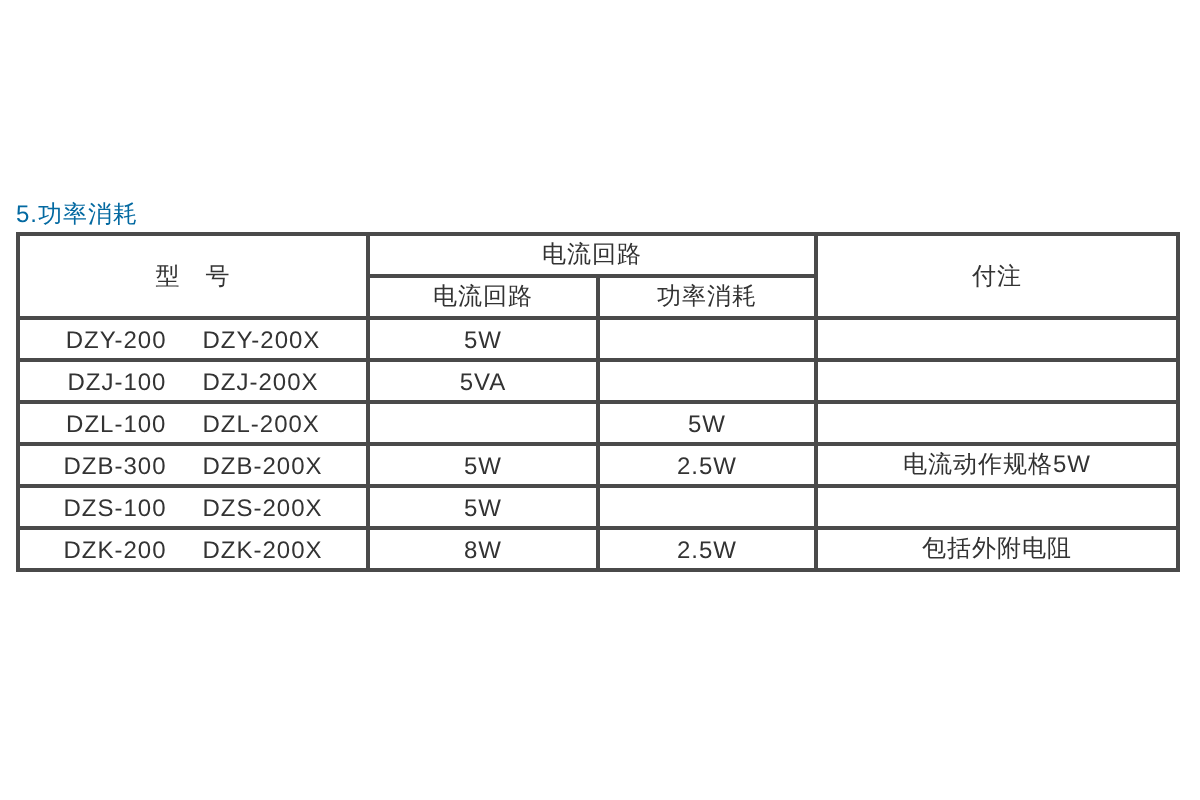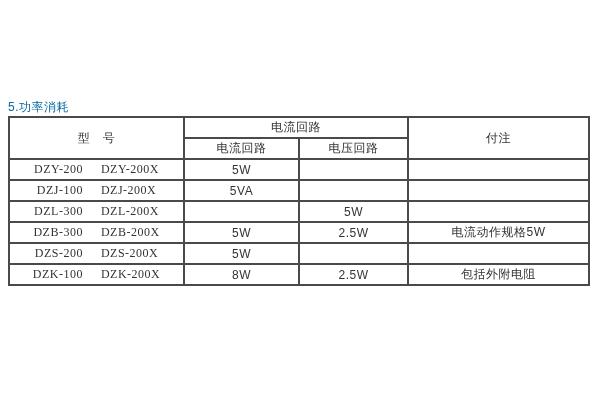--- a/index.html
+++ b/index.html
@@ -43,21 +43,20 @@
     color: #333333;
     letter-spacing: 0.5px;
     overflow: hidden;
     white-space: nowrap;
   }
   .model-pair {
     display: flex;
     justify-content: center;
     align-items: center;
     gap: 18px;
-    font-family: Liberation Serif, serif;
   }
   col.c-model   { width: 175px; }
   col.c-voltage { width: 115px; }
   col.c-current { width: 109px; }
   col.c-notes   { width: 181px; }
 </style>
 </head>
 <body>
 
 <div class="heading">5.功率消耗</div>
@@ -70,21 +69,21 @@
     <col class="c-notes">
   </colgroup>
   <tbody>
     <tr>
       <td rowspan="2">型　号</td>
       <td colspan="2">电流回路</td>
       <td rowspan="2">付注</td>
     </tr>
     <tr>
       <td>电流回路</td>
-      <td>电压回路</td>
+      <td>功率消耗</td>
     </tr>
 
   <tr>
     <td>
       <div class="model-pair">
         <span>DZY-200</span>
         <span>DZY-200X</span>
       </div>
     </td>
     <td>5W</td>
@@ -100,21 +99,21 @@
       </div>
     </td>
     <td>5VA</td>
     <td></td>
     <td></td>
   </tr>
 
   <tr>
     <td>
       <div class="model-pair">
-        <span>DZL-300</span>
+        <span>DZL-100</span>
         <span>DZL-200X</span>
       </div>
     </td>
     <td></td>
     <td>5W</td>
     <td></td>
   </tr>
 
   <tr>
     <td>
@@ -124,33 +123,33 @@
       </div>
     </td>
     <td>5W</td>
     <td>2.5W</td>
     <td>电流动作规格5W</td>
   </tr>
 
   <tr>
     <td>
       <div class="model-pair">
-        <span>DZS-200</span>
+        <span>DZS-100</span>
         <span>DZS-200X</span>
       </div>
     </td>
     <td>5W</td>
     <td></td>
     <td></td>
   </tr>
 
   <tr>
     <td>
       <div class="model-pair">
-        <span>DZK-100</span>
+        <span>DZK-200</span>
         <span>DZK-200X</span>
       </div>
     </td>
     <td>8W</td>
     <td>2.5W</td>
     <td>包括外附电阻</td>
   </tr>
 </tbody>
 </table>
 

